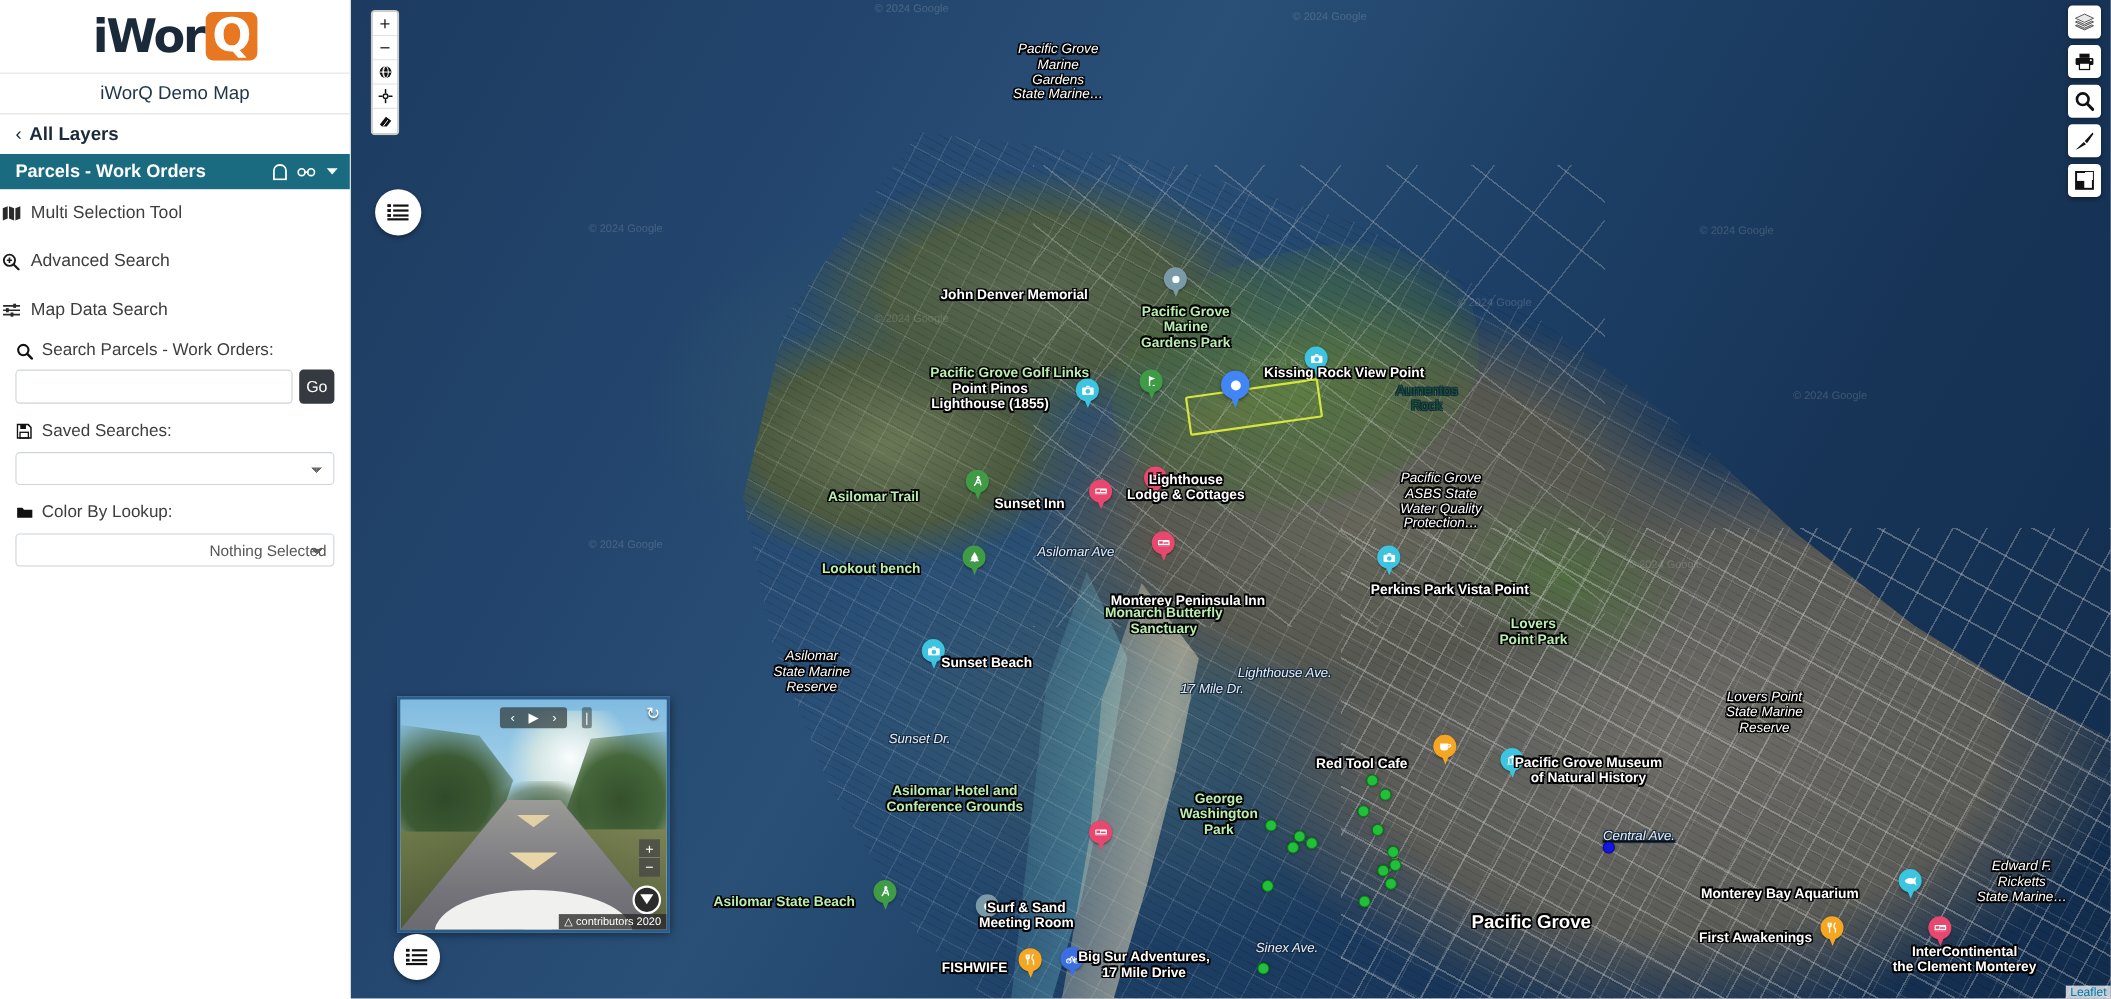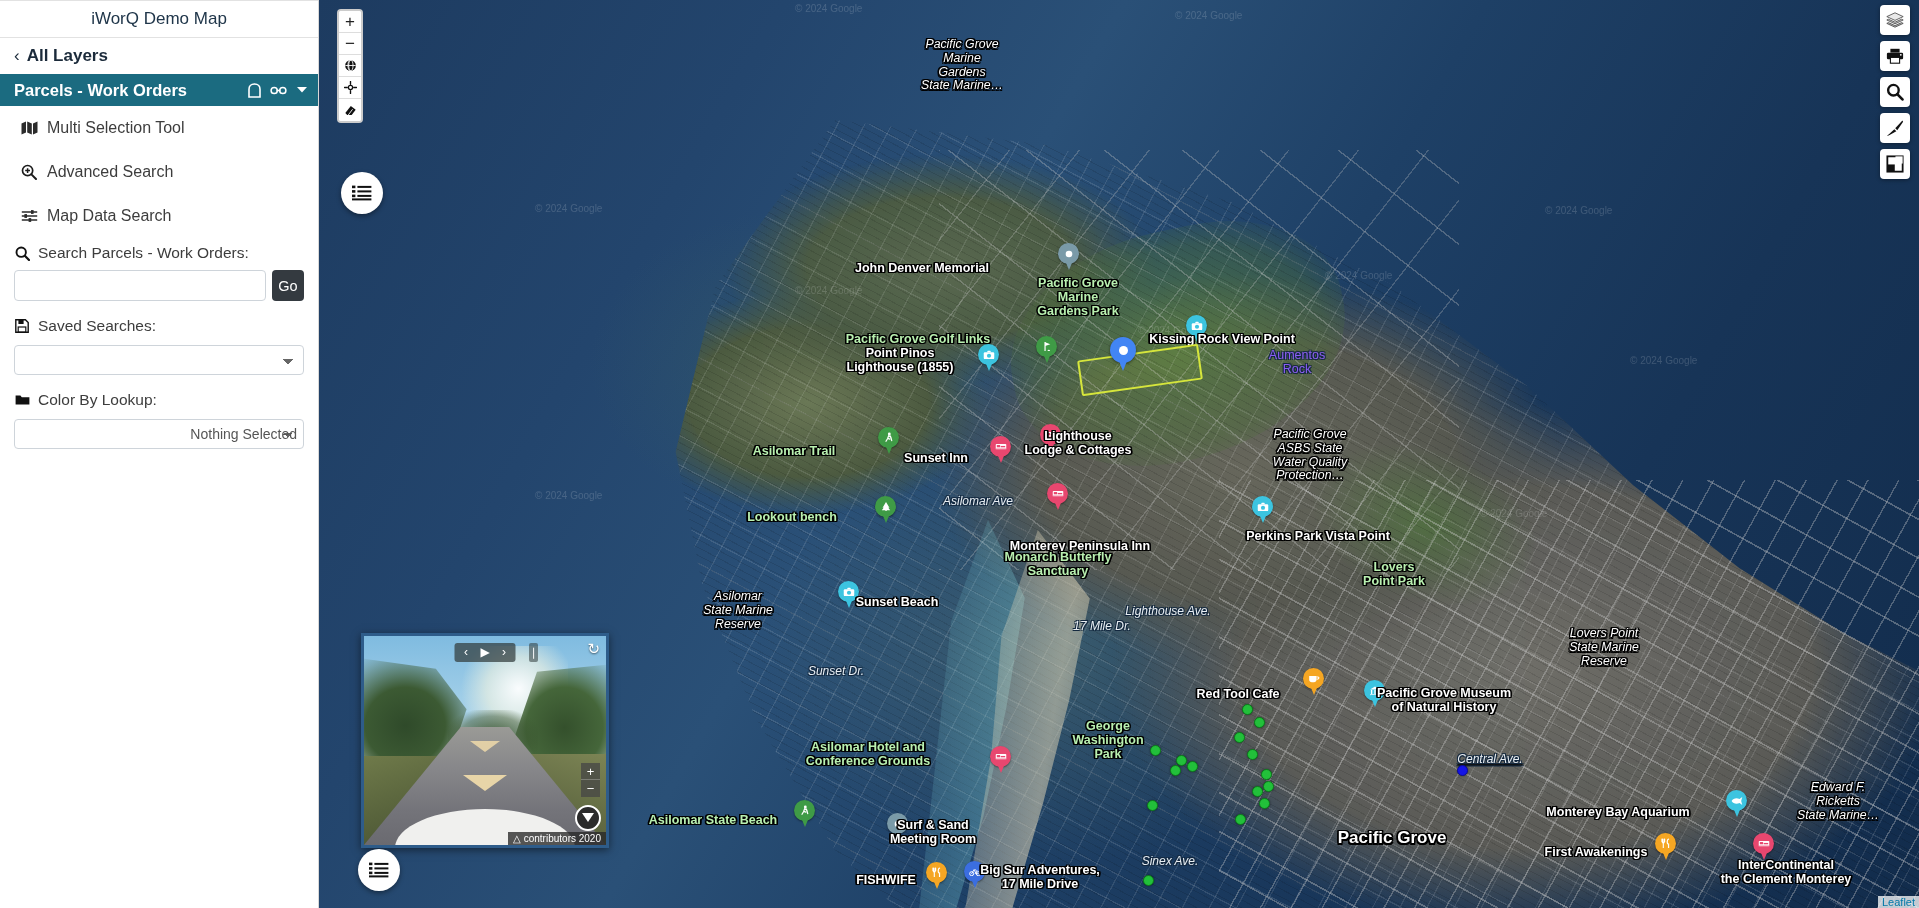--- a/index.html
+++ b/index.html
@@ -39,21 +39,21 @@
     background: #1b6b80; color: #fff; height: 32px;
     display: flex; align-items: center; padding: 0 10px 0 14px;
     font-size: 16.5px; font-weight: bold; cursor: pointer;
   }
   .layer-header .lh-title { flex: 1; }
   .layer-header .lh-icons { display: flex; align-items: center; gap: 9px; }
   .layer-header svg { display: block; }
 
   .tool-row {
     display: flex; align-items: center; gap: 9px;
-    padding: 0 20px; height: 44px; font-size: 16px; color: #3d3d3d; cursor: pointer;
+    padding: 0 1px; height: 44px; font-size: 16px; color: #3d3d3d; cursor: pointer;
   }
   .tool-row .tr-ic { width: 18px; display: flex; justify-content: center; color: #222; }
 
   .field-label {
     display: flex; align-items: center; gap: 8px;
     padding: 0 14px; height: 30px; font-size: 15.5px; color: #3d3d3d;
   }
   .field-label .fl-ic { width: 16px; display: flex; justify-content: center; color: #111; }
 
   .search-row { display: flex; padding: 0 14px; gap: 0; margin-top: 2px; }
@@ -147,21 +147,21 @@
   
   .poi { position: absolute; display: flex; align-items: center; gap: 3px; white-space: nowrap; pointer-events: auto; }
   .poi-lbl {
     font-size: 12.5px; font-weight: bold; color: #ffffff;
     text-shadow: -1.4px -1.4px 0 #000, 1.4px -1.4px 0 #000, -1.4px 1.4px 0 #000, 1.4px 1.4px 0 #000,
                  0 -1.4px 0 #000, 0 1.4px 0 #000, -1.4px 0 0 #000, 1.4px 0 0 #000;
     line-height: 1.12; text-align: center;
   }
   .poi-lbl.green { color: #b9f0b0; }
   .poi-lbl.italic { font-style: italic; font-weight: normal; color: #fff; font-size: 12.3px;}
-  .poi-lbl.grey { color: #8b5cf6; font-weight: normal; text-shadow: -1px -1px 0 #13283f,1px -1px 0 #13283f,-1px 1px 0 #13283f,1px 1px 0 #13283f; }
+  .poi-lbl.grey { color: #14532d; font-weight: normal; text-shadow: -1px -1px 0 #13283f,1px -1px 0 #13283f,-1px 1px 0 #13283f,1px 1px 0 #13283f; }
   .poi-lbl.city { font-size: 17px; }
 
   .pin { width: 21px; height: 28px; position: relative; flex: 0 0 21px; }
   .pin .body {
     width: 21px; height: 21px; border-radius: 50% 50% 50% 50%;
     position: absolute; top: 0; left: 0;
     display: flex; align-items: center; justify-content: center;
     box-shadow: 0 1px 2px rgba(0,0,0,0.45);
   }
   .pin .tip {
@@ -288,20 +288,26 @@
     font-size: 11px; color: #0078a8; padding: 0 4px; z-index: 28; cursor: pointer;
   }
 </style>
 </head>
 <body>
 
 <div id="app">
 
   <aside id="sidebar">
 
+    <div class="logo-wrap">
+      <div class="logo">
+        <span>iWor</span>
+          <span class="qbox">Q</span>
+      </div>
+    </div>
 
     <div class="demo-title">iWorQ Demo Map</div>
 
     <div class="all-layers">
       <span class="chev">‹</span>
       <span>All Layers</span>
     </div>
 
     <div class="layer-header">
       <span class="lh-title">Parcels - Work Orders</span>
@@ -682,21 +688,21 @@
               <svg viewBox="0 0 16 12">
                 <rect x="1" y="2" width="14" height="7.6" rx="1" fill="#fff"></rect>
                 <rect x="2.4" y="3.4" width="4.4" height="3" fill="currentColor"></rect>
                 <rect x="7.6" y="4.6" width="6" height="1.8" fill="currentColor"></rect>
                 <rect x="1" y="8.2" width="14" height="1.4" fill="currentColor"></rect>
               </svg>
             </span>
             <span class="tip"></span>
           </span>
         </div>
-        <div class="poi" style="left: 549px; top: 754px; transform: translate(-50%, -50%);">
+        <div class="poi" style="left: 549px; top: 726px; transform: translate(-50%, -50%);">
           <span class="poi-lbl green">Asilomar Hotel and<br>Conference Grounds</span>
         </div>
         <div class="poi" style="left: 475px; top: 800px;">
           <span class="pin" style="color:#3f9b46">
             <span class="body" style="background:#3f9b46">
               <svg viewBox="0 0 14 16">
                 <circle cx="7.4" cy="2.6" r="1.9" fill="#fff"></circle>
                 <path d="M6.6 5 L5 9 L3 12.4 M6.6 5 L9.4 7 L10.6 11.6 M6.6 5 L9 5.6 M5.6 8.6 L8 9.4" stroke="#fff" stroke-width="1.7" fill="none" stroke-linecap="round"></path>
               </svg>
             </span>

